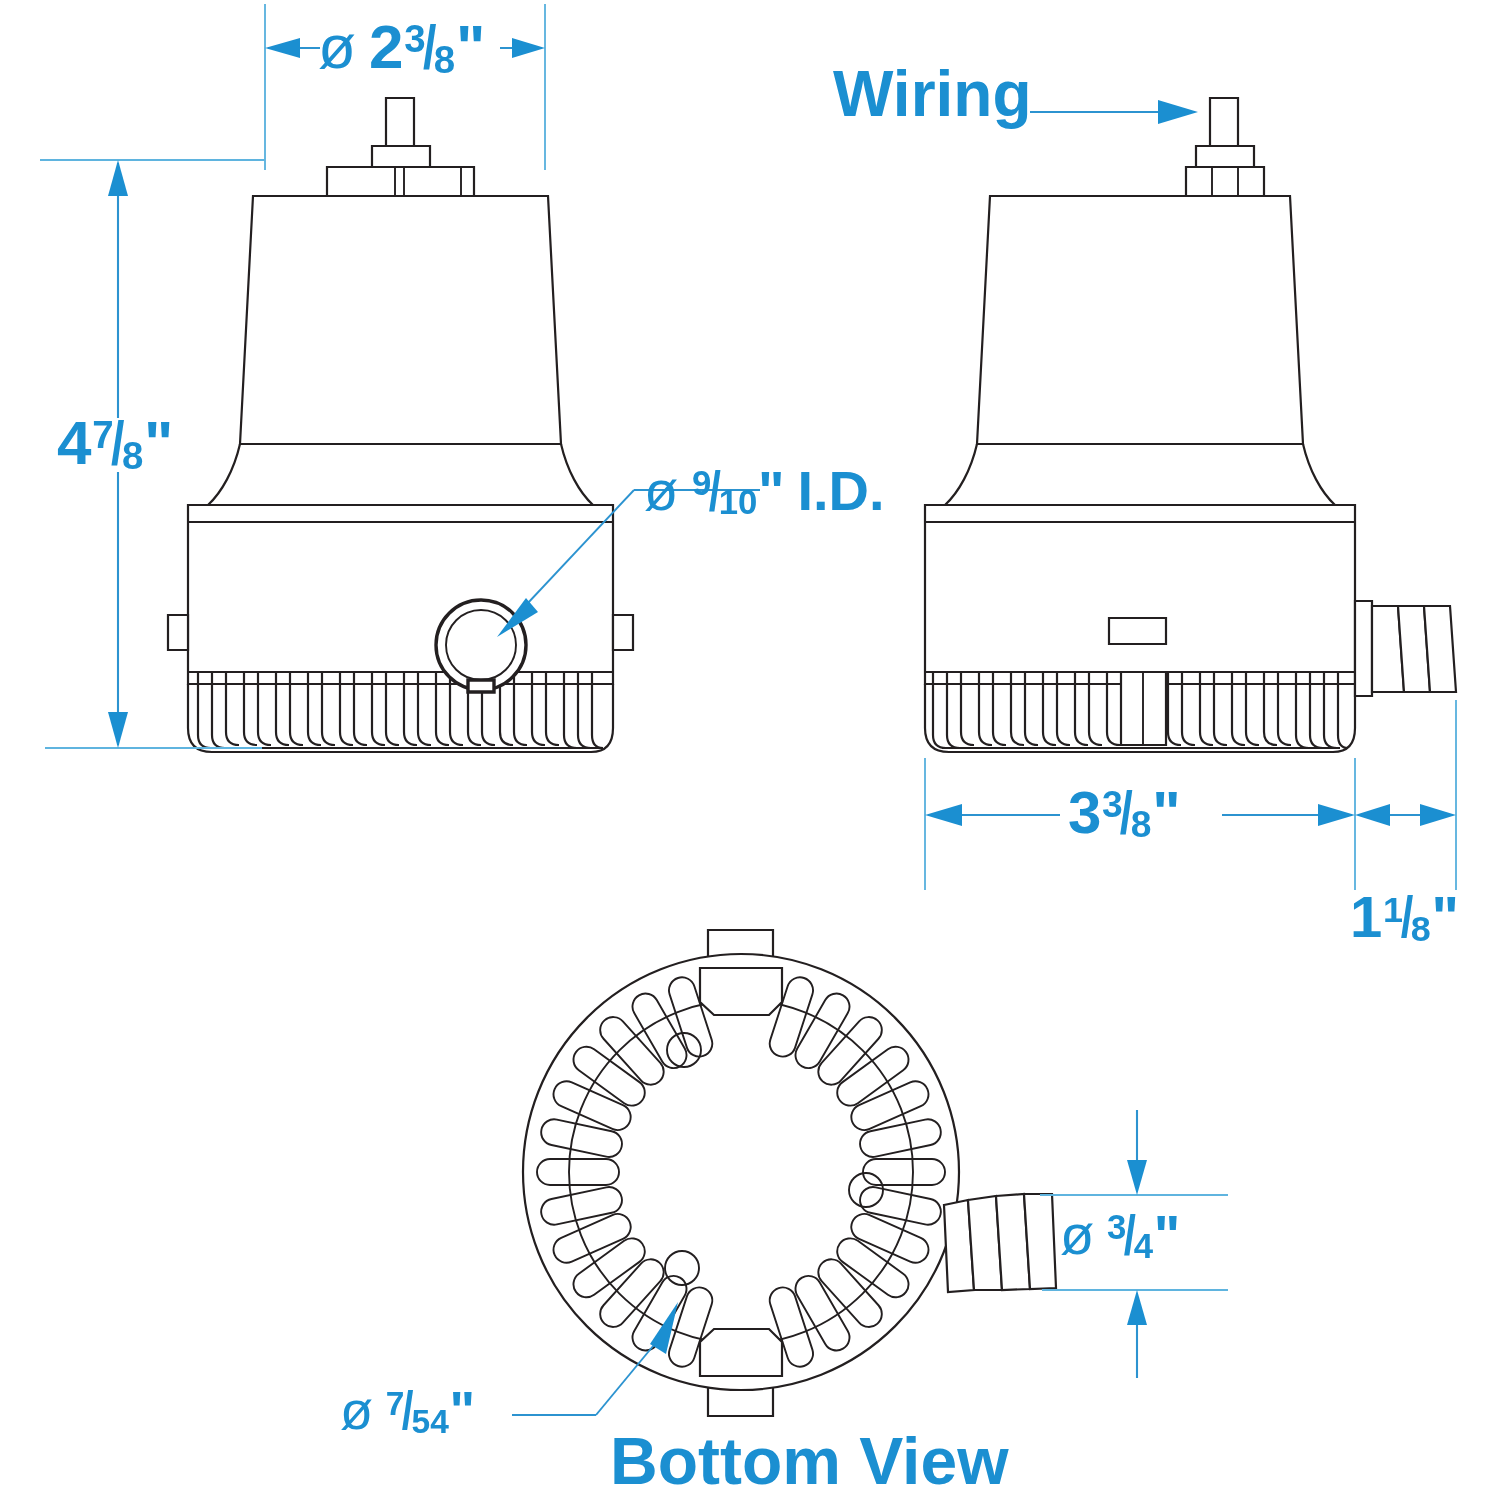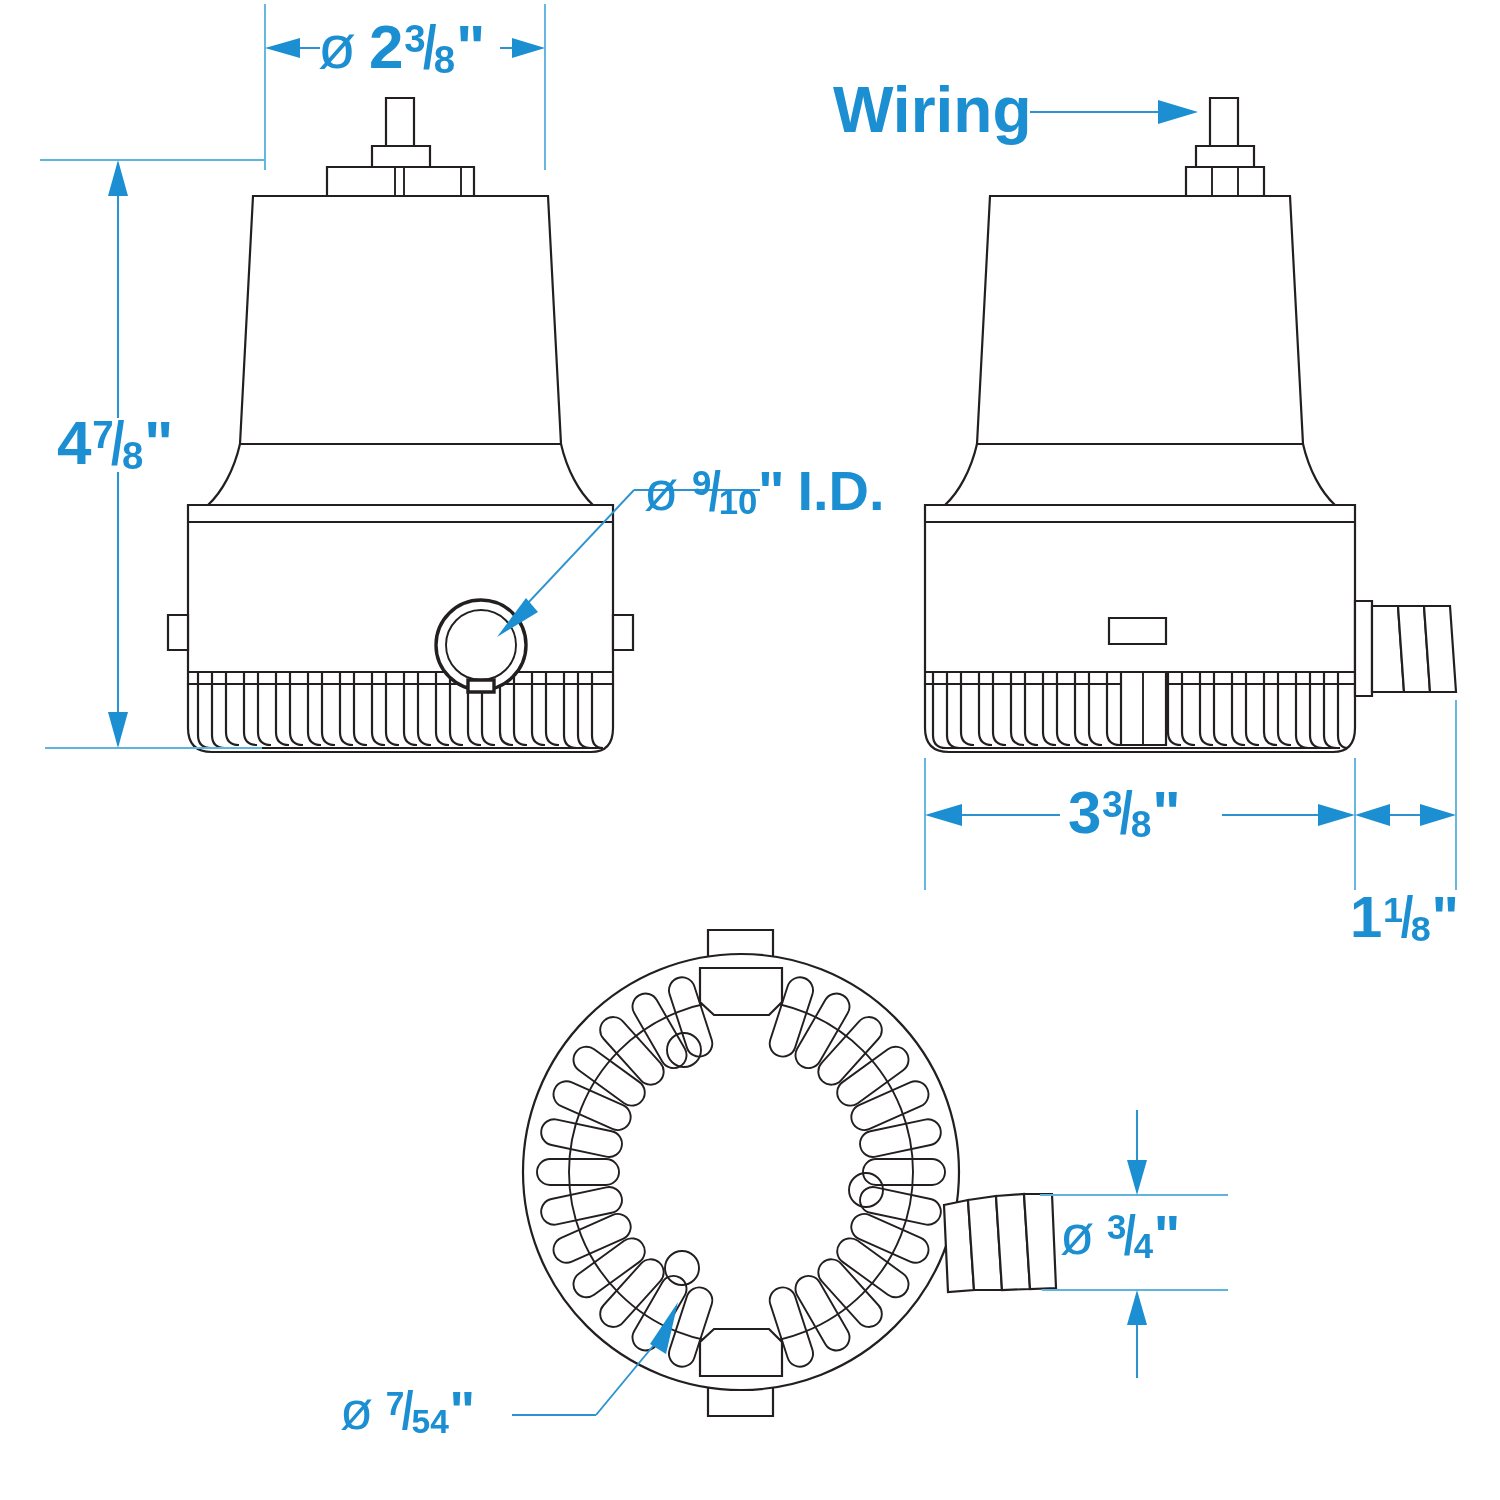--- a/index.html
+++ b/index.html
@@ -404,32 +404,33 @@
   </div>
 
   <div class="dim-text" style="left:57px; top:412px; font-size:62px;">
     <span>4</span><span class="frac"><span class="num">7</span><span class="sl">/</span><span class="den">8</span></span><span class="qt">"</span>
   </div>
 
   <div class="dim-text" style="left:644px; top:463px; font-size:56px;">
     <span class="dia">ø</span><span style="display:inline-block;width:13px;"></span><span class="frac"><span class="num">9</span><span class="sl">/</span><span class="den">10</span></span><span class="qt">"</span><span style="display:inline-block;width:14px;"></span><span>I.D.</span>
   </div>
 
-  <div class="dim-text" style="left:833px; top:78px; font-size:64px;">Wiring</div>
+  <div class="dim-text" style="left:833px; top:62px; font-size:64px;">Wiring</div>
 
   <div class="dim-text" style="left:1068px; top:783px; font-size:60px;">
     <span>3</span><span class="frac"><span class="num">3</span><span class="sl">/</span><span class="den">8</span></span><span class="qt">"</span>
   </div>
 
   <div class="dim-text" style="left:1350px; top:888px; font-size:58px;">
     <span>1</span><span class="frac"><span class="num">1</span><span class="sl">/</span><span class="den">8</span></span><span class="qt">"</span>
   </div>
 
   <div class="dim-text" style="left:1060px; top:1207px; font-size:56px;">
     <span class="dia">ø</span><span style="display:inline-block;width:12px;"></span><span class="frac"><span class="num">3</span><span class="sl">/</span><span class="den">4</span></span><span class="qt">"</span>
   </div>
 
   <div class="dim-text" style="left:340px; top:1383px; font-size:54px;">
     <span class="dia">ø</span><span style="display:inline-block;width:12px;"></span><span class="frac"><span class="num">7</span><span class="sl">/</span><span class="den">54</span></span><span class="qt">"</span>
   </div>
 
+  <div class="dim-text" style="left:610px; top:1428px; font-size:66px;">Bottom View</div>
 
 </div>
 
 </body></html>

